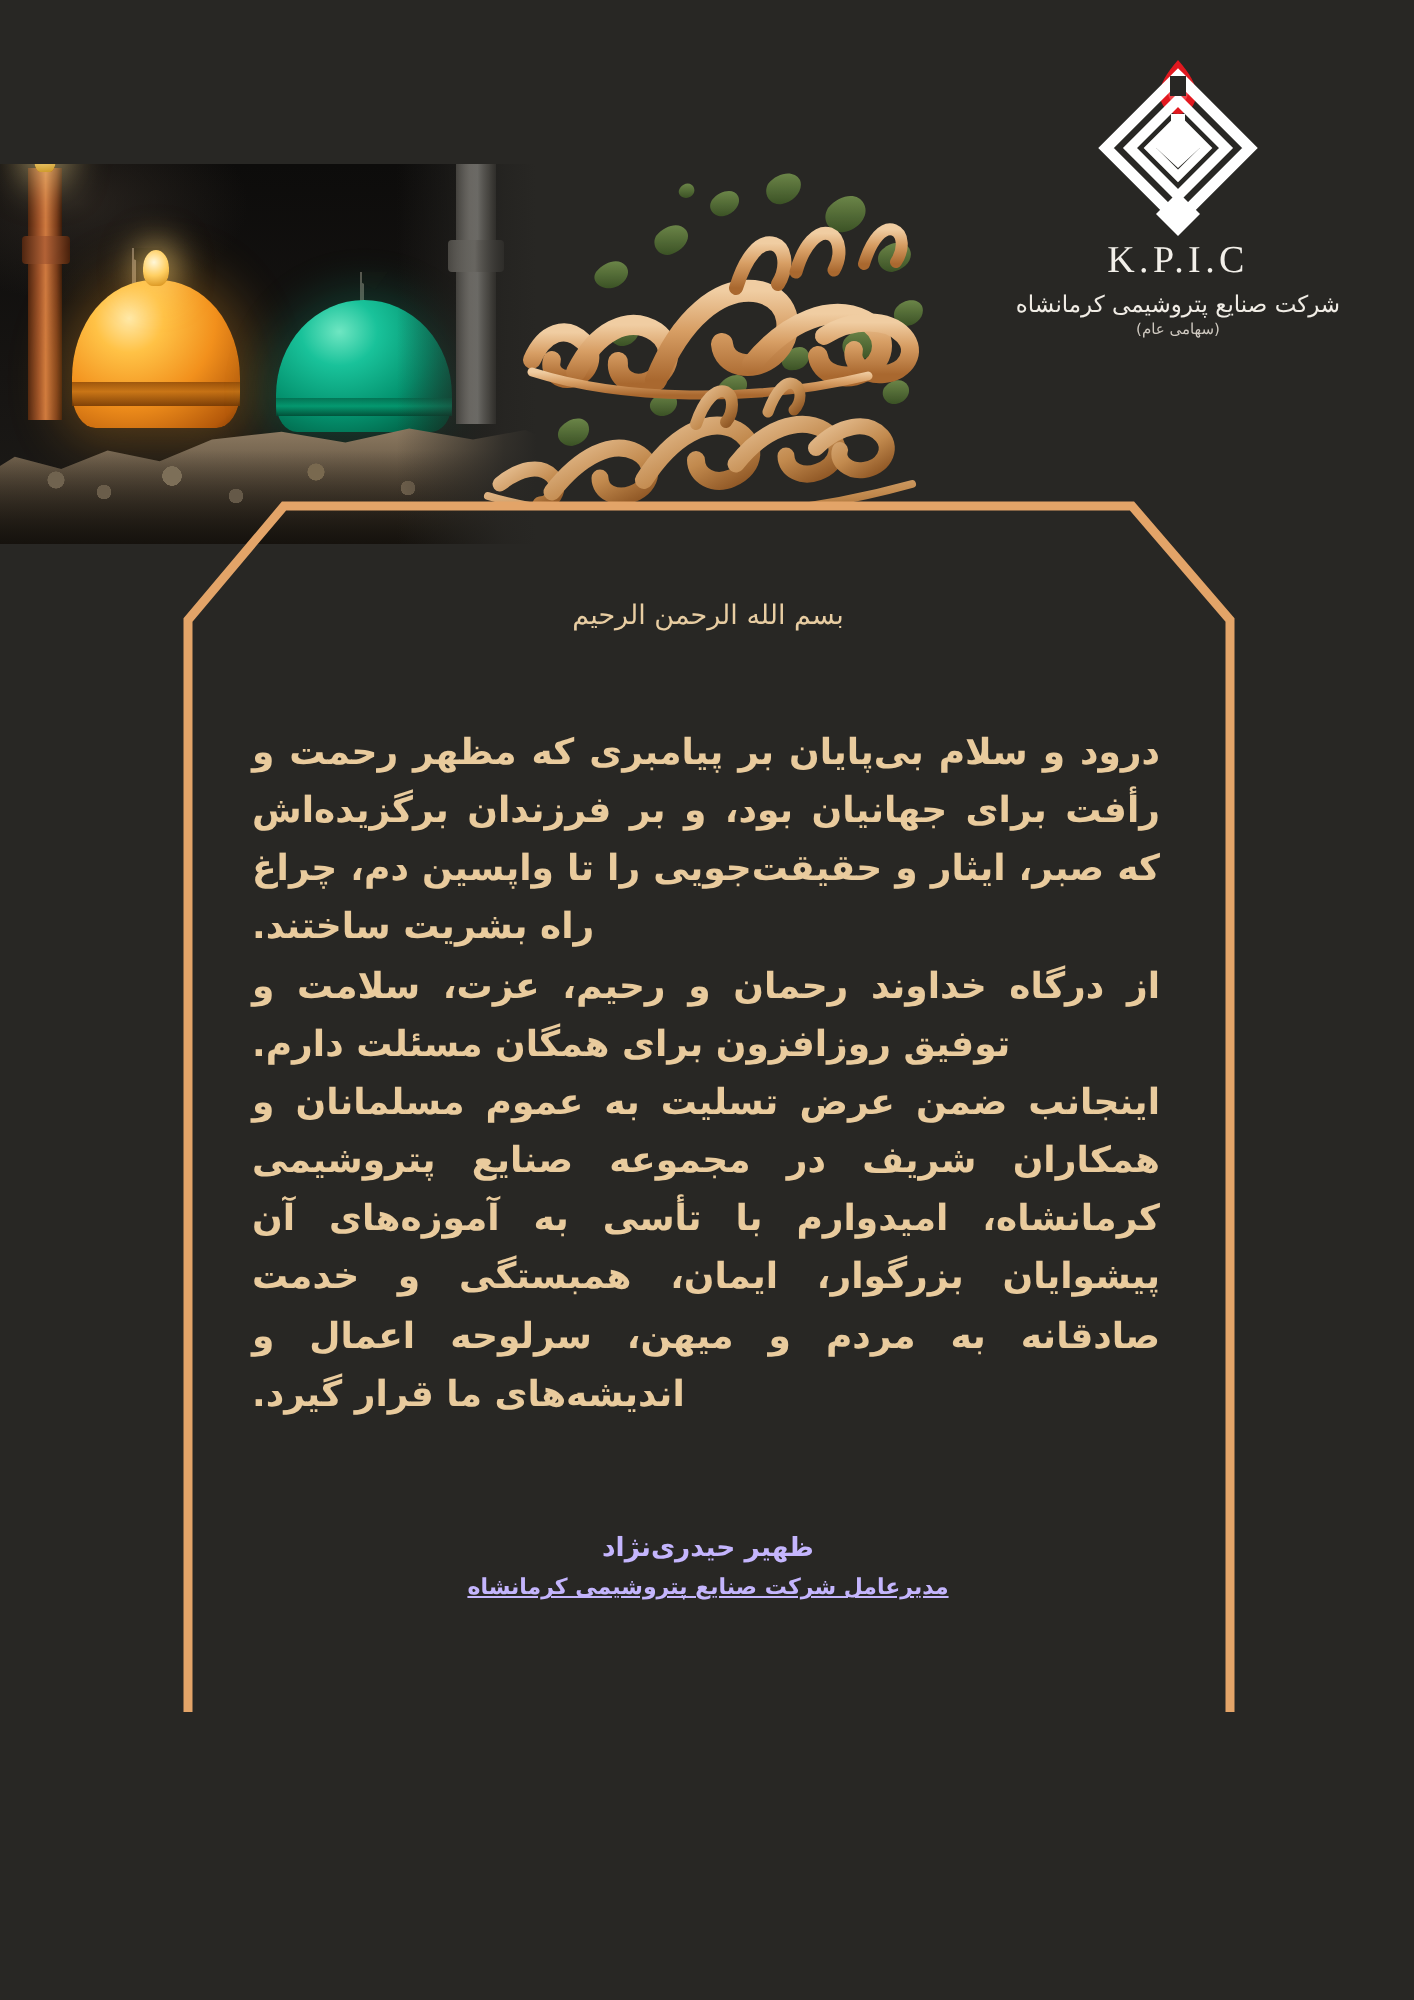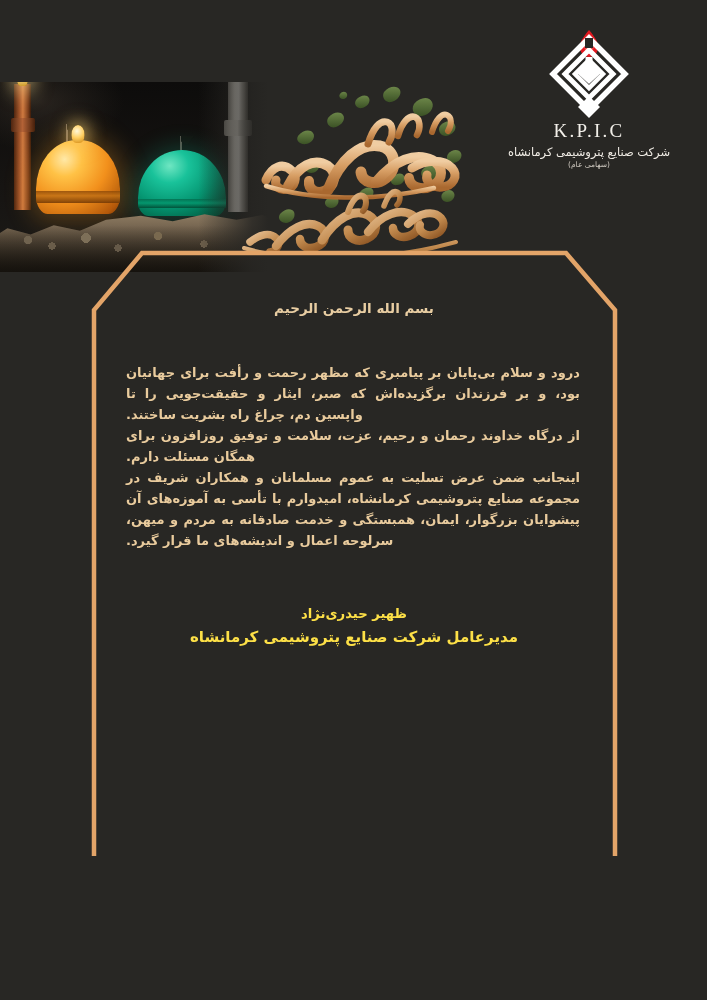--- a/index.html
+++ b/index.html
@@ -228,45 +228,45 @@
   .letter {
     position: absolute;
     left: 96px; top: 300px;
     width: 516px;
     padding: 0 22px;
   }
 
   .basmala {
     text-align: center;
     font-size: 13.5px;
-    font-weight: 700;
+    font-weight: 400;
     color: #e8cda2;
     letter-spacing: .2px;
     margin-bottom: 46px;
   }
 
   .body-copy {
     color: #e9cb9d;
-    font-size: 13px;
+    font-size: 18px;
     font-weight: 700;
     line-height: 1.62;
     text-align: justify;
     text-align-last: left;
     padding: 0 10px 0 8px;
   }
   .body-copy p { margin: 0; }
 
   .signature {
     margin-top: 52px;
     text-align: center;
-    color: #fde047;
+    color: #c4b5fd;
     line-height: 1.62;
   }
   .sign-name { font-size: 13.2px; font-weight: 700; }
-  .sign-role { font-size: 15px; font-weight: 700; }
+  .sign-role { font-size: 11px; font-weight: 700; text-decoration: underline; }
 </style>
 </head>
 <body>
 
 <div id="poster">
 
   <div class="header-banner">
 
     <div class="mosque-scene">
       <div class="minaret-brick"></div>

